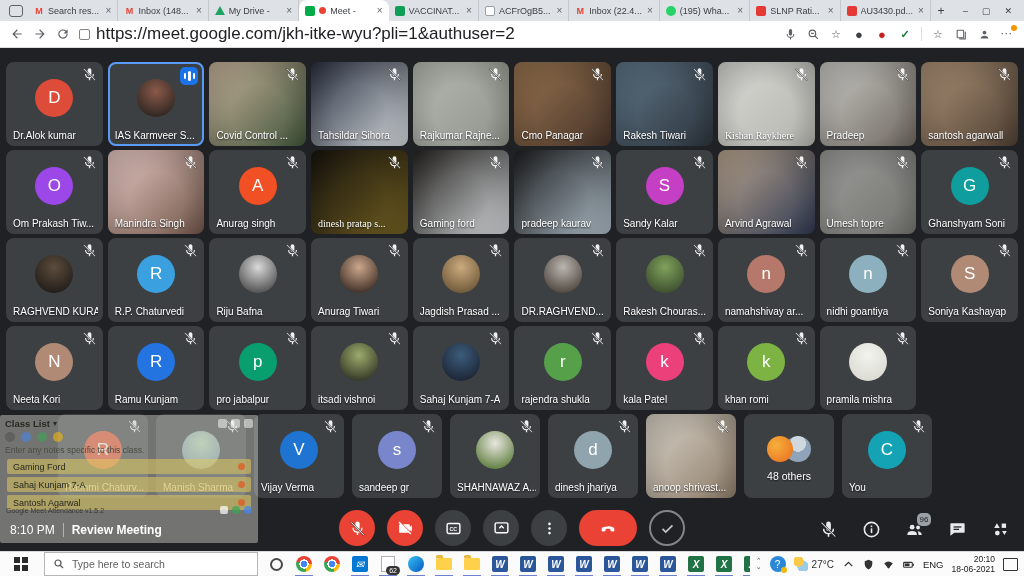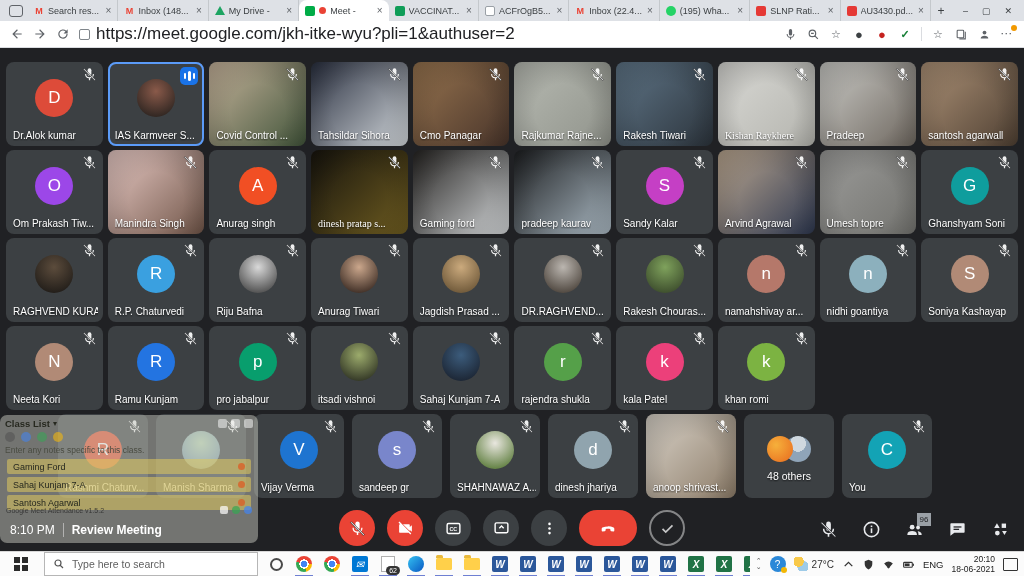--- a/index.html
+++ b/index.html
@@ -75,26 +75,26 @@
   .ctl{width:36px;height:36px;border-radius:50%;border:none;display:flex;align-items:center;justify-content:center;
        color:#fff;cursor:pointer;padding:0}
   .ctl svg{width:17px;height:17px}
   .ctl.danger{background:#ea4335}
   .ctl.dark{background:#3c4043}
   .ctl.endcall{width:58px;border-radius:18px;background:#ea4335}
   .ctl.ghost{background:transparent;border:2px solid rgba(255,255,255,.45);color:rgba(255,255,255,.75)}
   .right-ics{position:absolute;right:14px;bottom:12px;display:flex;align-items:center;gap:24px;z-index:6}
   .ric{position:relative;width:19px;height:19px;color:#e8eaed}
   .ric svg{width:100%;height:100%}
-  .badge{position:absolute;top:-7px;right:-7px;min-width:14px;height:13px;border-radius:0;background:#9aa0a6;
+  .badge{position:absolute;top:-7px;right:-7px;min-width:14px;height:13px;border-radius:5px;background:#9aa0a6;
          color:#202124;font-size:8px;display:flex;align-items:center;justify-content:center;padding:0 2px}
 
   
   .att-panel{position:absolute;left:0;top:367px;width:258px;height:128px;background:rgba(198,200,190,.5);
-             border-radius:7px;z-index:4;color:#26281f;font-size:9px;padding:3px 5px}
+             border-radius:2px;z-index:4;color:#26281f;font-size:9px;padding:3px 5px}
   .att-header{display:flex;align-items:center;gap:3px}
   .att-title{font-weight:bold;font-size:9.5px}
   .att-caret{font-size:8px}
   .att-hbtns{margin-left:auto;display:flex;gap:4px}
   .att-hbtns i{width:9px;height:9px;background:rgba(255,255,255,.5);border-radius:2px}
   .att-toolbar{display:flex;gap:6px;margin:3px 0}
   .att-toolbar i{width:10px;height:10px;border-radius:50%}
   .att-toolbar .c1{background:rgba(80,80,80,.55)}
   .att-toolbar .c2{background:rgba(66,133,244,.55)}
   .att-toolbar .c3{background:rgba(52,168,83,.55)}
@@ -295,36 +295,36 @@
             </svg></span>
         </div>
         <div class="tile video" style="background: linear-gradient(135deg, rgb(42, 48, 64) 0%, rgb(207, 212, 216) 100%);">
           <span class="tile-name">Tahsildar Sihora</span>
           <span class="mic-off"><svg viewBox="0 0 24 24">
               <path d="M12 14a3 3 0 0 0 3-3V5a3 3 0 0 0-6 0v6a3 3 0 0 0 3 3z" fill="currentColor"></path>
               <path d="M17.3 11a5.3 5.3 0 0 1-10.6 0H4.9a7.1 7.1 0 0 0 6.1 7v3h2v-3a7.1 7.1 0 0 0 6.1-7z" fill="currentColor"></path>
               <path d="M3.5 2.5 2.2 3.8l18 18 1.3-1.3z" fill="currentColor" stroke="#202124" stroke-width="1"></path>
             </svg></span>
         </div>
+        <div class="tile video" style="background: linear-gradient(135deg, rgb(183, 186, 178) 0%, rgb(144, 147, 139) 100%);">
+          <span class="tile-name">Rajkumar Rajne...</span>
+          <span class="mic-off"><svg viewBox="0 0 24 24">
+              <path d="M12 14a3 3 0 0 0 3-3V5a3 3 0 0 0-6 0v6a3 3 0 0 0 3 3z" fill="currentColor"></path>
+              <path d="M17.3 11a5.3 5.3 0 0 1-10.6 0H4.9a7.1 7.1 0 0 0 6.1 7v3h2v-3a7.1 7.1 0 0 0 6.1-7z" fill="currentColor"></path>
+              <path d="M3.5 2.5 2.2 3.8l18 18 1.3-1.3z" fill="currentColor" stroke="#202124" stroke-width="1"></path>
+            </svg></span>
+        </div>
         <div class="tile video" style="background: linear-gradient(135deg, rgb(151, 116, 79) 0%, rgb(72, 52, 42) 100%);">
           <span class="tile-name">Cmo Panagar</span>
           <span class="mic-off"><svg viewBox="0 0 24 24">
               <path d="M12 14a3 3 0 0 0 3-3V5a3 3 0 0 0-6 0v6a3 3 0 0 0 3 3z" fill="currentColor"></path>
               <path d="M17.3 11a5.3 5.3 0 0 1-10.6 0H4.9a7.1 7.1 0 0 0 6.1 7v3h2v-3a7.1 7.1 0 0 0 6.1-7z" fill="currentColor"></path>
               <path d="M3.5 2.5 2.2 3.8l18 18 1.3-1.3z" fill="currentColor" stroke="#202124" stroke-width="1"></path>
             </svg></span>
         </div>
-        <div class="tile video" style="background: linear-gradient(135deg, rgb(183, 186, 178) 0%, rgb(144, 147, 139) 100%);">
-          <span class="tile-name">Rajkumar Rajne...</span>
-          <span class="mic-off"><svg viewBox="0 0 24 24">
-              <path d="M12 14a3 3 0 0 0 3-3V5a3 3 0 0 0-6 0v6a3 3 0 0 0 3 3z" fill="currentColor"></path>
-              <path d="M17.3 11a5.3 5.3 0 0 1-10.6 0H4.9a7.1 7.1 0 0 0 6.1 7v3h2v-3a7.1 7.1 0 0 0 6.1-7z" fill="currentColor"></path>
-              <path d="M3.5 2.5 2.2 3.8l18 18 1.3-1.3z" fill="currentColor" stroke="#202124" stroke-width="1"></path>
-            </svg></span>
-        </div>
         <div class="tile video" style="background: linear-gradient(135deg, rgb(95, 117, 135) 0%, rgb(44, 52, 60) 100%);">
           <span class="tile-name">Rakesh Tiwari</span>
           <span class="mic-off"><svg viewBox="0 0 24 24">
               <path d="M12 14a3 3 0 0 0 3-3V5a3 3 0 0 0-6 0v6a3 3 0 0 0 3 3z" fill="currentColor"></path>
               <path d="M17.3 11a5.3 5.3 0 0 1-10.6 0H4.9a7.1 7.1 0 0 0 6.1 7v3h2v-3a7.1 7.1 0 0 0 6.1-7z" fill="currentColor"></path>
               <path d="M3.5 2.5 2.2 3.8l18 18 1.3-1.3z" fill="currentColor" stroke="#202124" stroke-width="1"></path>
             </svg></span>
         </div>
         <div class="tile video" style="background: linear-gradient(135deg, rgb(217, 217, 213) 0%, rgb(180, 180, 174) 100%); font-family: Liberation Serif, serif;">
           <span class="tile-name">Kishan Raykhere</span>
@@ -583,20 +583,29 @@
           <span class="tile-name">kala Patel</span>
           <span class="mic-off"><svg viewBox="0 0 24 24">
               <path d="M12 14a3 3 0 0 0 3-3V5a3 3 0 0 0-6 0v6a3 3 0 0 0 3 3z" fill="currentColor"></path>
               <path d="M17.3 11a5.3 5.3 0 0 1-10.6 0H4.9a7.1 7.1 0 0 0 6.1 7v3h2v-3a7.1 7.1 0 0 0 6.1-7z" fill="currentColor"></path>
               <path d="M3.5 2.5 2.2 3.8l18 18 1.3-1.3z" fill="currentColor" stroke="#202124" stroke-width="1"></path>
             </svg></span>
         </div>
         <div class="tile initial">
           <span class="avatar" style="background: rgb(124, 179, 66);">k</span>
           <span class="tile-name">khan romi</span>
+          <span class="mic-off"><svg viewBox="0 0 24 24">
+              <path d="M12 14a3 3 0 0 0 3-3V5a3 3 0 0 0-6 0v6a3 3 0 0 0 3 3z" fill="currentColor"></path>
+              <path d="M17.3 11a5.3 5.3 0 0 1-10.6 0H4.9a7.1 7.1 0 0 0 6.1 7v3h2v-3a7.1 7.1 0 0 0 6.1-7z" fill="currentColor"></path>
+              <path d="M3.5 2.5 2.2 3.8l18 18 1.3-1.3z" fill="currentColor" stroke="#202124" stroke-width="1"></path>
+            </svg></span>
+        </div>
+        <div class="tile photo">
+          <span class="avatar" style="background: radial-gradient(circle at 50% 32%, rgb(244, 244, 239) 0%, rgb(217, 217, 209) 85%);"></span>
+          <span class="tile-name">pramila mishra</span>
           <span class="mic-off"><svg viewBox="0 0 24 24">
               <path d="M12 14a3 3 0 0 0 3-3V5a3 3 0 0 0-6 0v6a3 3 0 0 0 3 3z" fill="currentColor"></path>
               <path d="M17.3 11a5.3 5.3 0 0 1-10.6 0H4.9a7.1 7.1 0 0 0 6.1 7v3h2v-3a7.1 7.1 0 0 0 6.1-7z" fill="currentColor"></path>
               <path d="M3.5 2.5 2.2 3.8l18 18 1.3-1.3z" fill="currentColor" stroke="#202124" stroke-width="1"></path>
             </svg></span>
         </div>
       </div>
     <div class="row5" id="row5">
         <div class="tile initial">
           <span class="avatar" style="background: rgb(232, 81, 47);">R</span>

